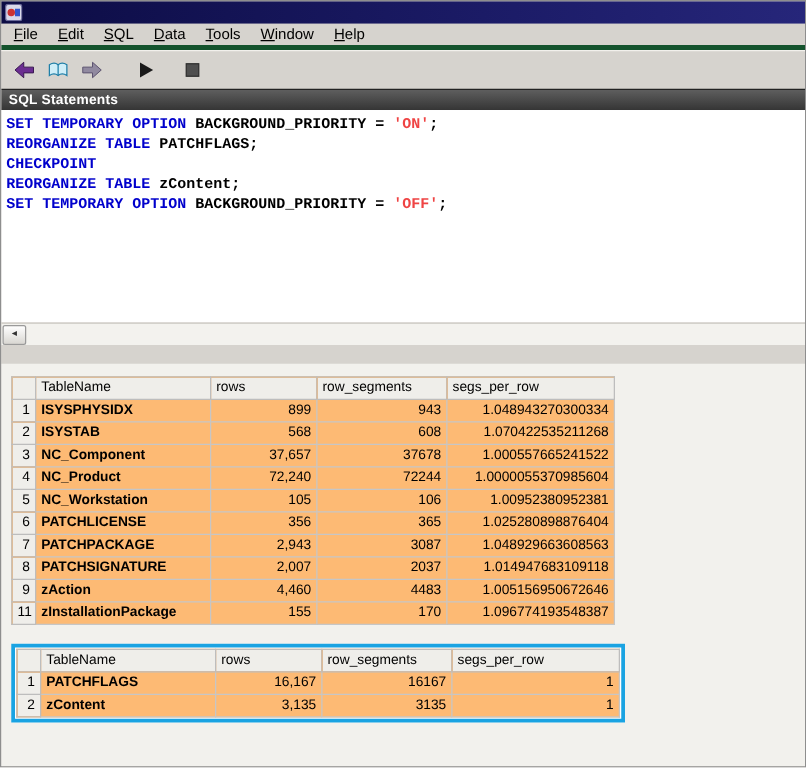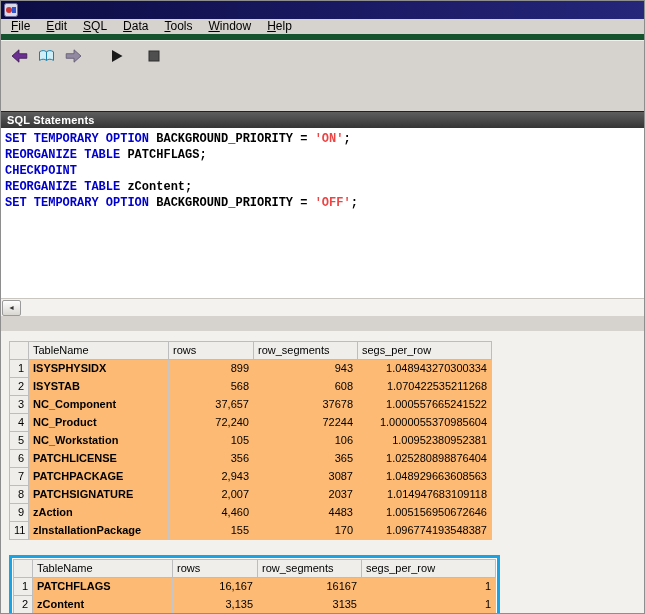--- a/index.html
+++ b/index.html
@@ -23,21 +23,21 @@
   .app-icon { width: 14px; height: 14px; display: inline-flex; }
   .titlebar-text { color: #fff; font-size: 11px; margin-left: 4px; }
 
   
   .menubar {
     height: 21px; flex: 0 0 21px;
     display: flex; align-items: center;
     background: #d6d3ce;
     padding-left: 2px;
     font-size: 12px; color: #000;
-    border-bottom: 6px solid #14532d;
+    border-bottom: 4px solid #14532d;
   }
   .menu-item { padding: 2px 8px 3px 8px; cursor: default; }
   .menu-item u { text-decoration: underline; }
 
   
   .toolbar {
     height: 31px; flex: 0 0 31px;
     display: flex; align-items: center;
     background: #d6d3ce;
     padding-left: 5px;
@@ -53,21 +53,20 @@
   .icon { display: inline-flex; align-items: center; justify-content: center; }
 
   
   .panel-header {
     height: 17px; flex: 0 0 17px;
     background: linear-gradient(#5e5e5e, #353535);
     border-top: 1px solid #222;
     color: #ffffff; font-size: 11px; font-weight: bold;
     display: flex; align-items: center; padding-left: 6px;
     letter-spacing: 0.2px;
-    margin-top: 40px;
   }
 
   
   .sql-editor {
     height: 170px; flex: 0 0 170px;
     background: #ffffff;
     padding: 3px 4px;
     font-family: "Liberation Mono", "DejaVu Sans Mono", monospace;
     font-size: 12px; font-weight: bold; line-height: 16px;
     overflow: hidden;

